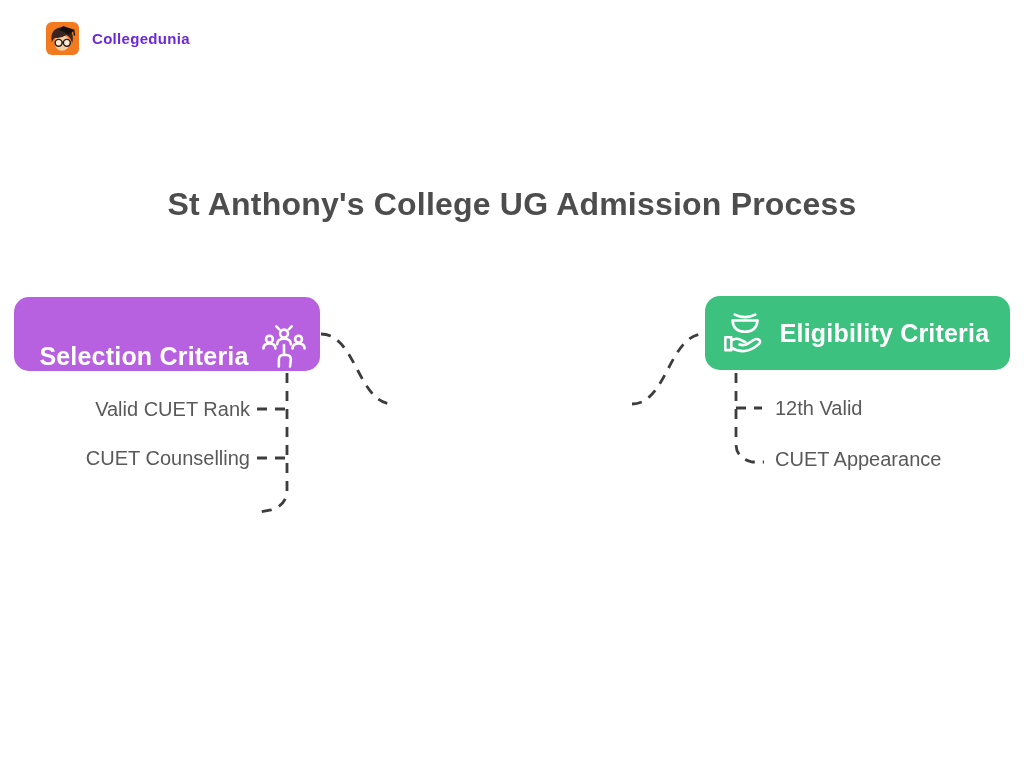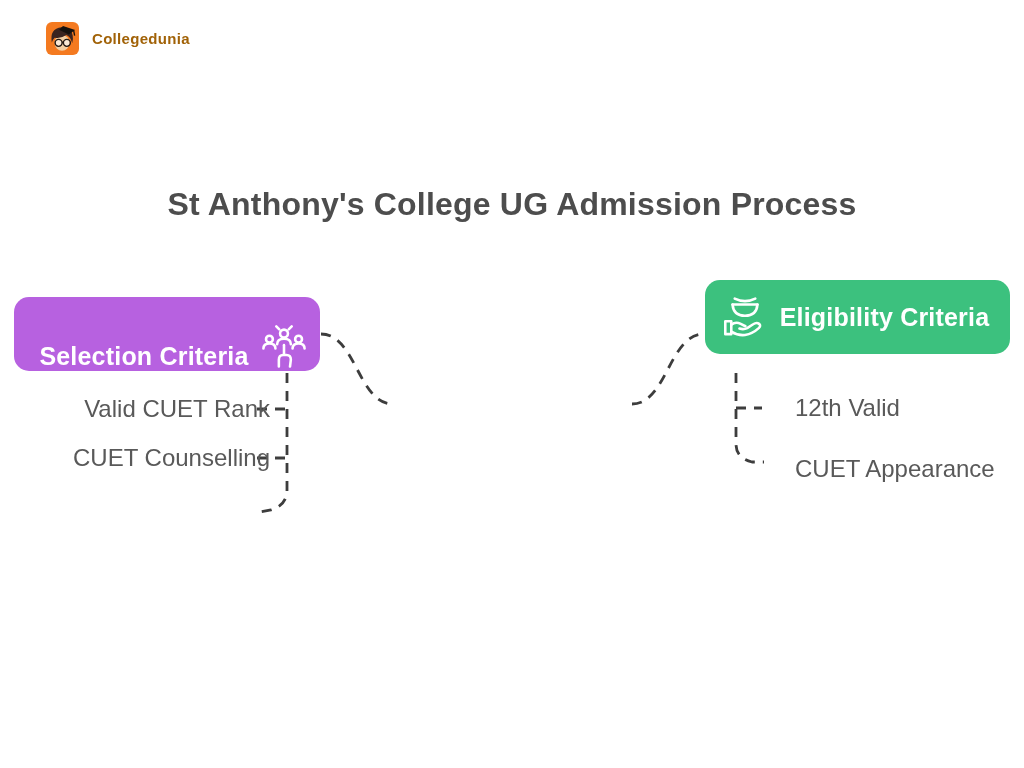--- a/index.html
+++ b/index.html
@@ -6,49 +6,49 @@
   body{
     width:1024px;height:768px;position:relative;overflow:hidden;
     background:#ffffff;
     font-family:"Liberation Sans","DejaVu Sans",sans-serif;
   }
   .canvas{position:absolute;inset:0;width:1024px;height:768px;}
 
   
   .brand{position:absolute;left:46px;top:22px;display:flex;align-items:center;gap:13px;cursor:pointer;}
   .brand-logo{width:33px;height:33px;border-radius:6px;background:#f47a20;display:flex;align-items:center;justify-content:center;overflow:hidden;}
-  .brand-name{font-size:15px;font-weight:bold;color:#a16207;letter-spacing:.3px;}
+  .brand-name{font-size:15px;font-weight:bold;color:#6d28d9;letter-spacing:.3px;}
 
   
   .main-title{position:absolute;left:0;top:186px;width:1024px;text-align:center;
     font-size:32px;font-weight:bold;color:#4d4d4d;letter-spacing:.2px;}
 
   
   .connectors{position:absolute;left:0;top:0;pointer-events:none;}
 
   
   .pill{position:absolute;height:74px;border-radius:15px;display:flex;align-items:center;box-sizing:border-box;}
   .pill-purple{left:14px;top:297px;width:306px;background:#b761e0;padding:0 12px 0 14px;align-items:flex-end;}
-  .pill-green{left:705px;top:280px;width:305px;background:#3cc17e;padding:0 10px 0 16px;}
+  .pill-green{left:705px;top:296px;width:305px;background:#3cc17e;padding:0 10px 0 16px;}
   .pill-label{flex:1;text-align:center;color:#ffffff;font-size:25px;font-weight:bold;letter-spacing:.2px;}
   .pill-icon{width:48px;height:50px;flex:0 0 auto;display:flex;align-items:center;justify-content:center;}
 
   
   .center-node{position:absolute;left:393px;top:313px;width:239px;height:283px;border-radius:36px;
     background:#494949;display:flex;flex-direction:column;align-items:center;box-sizing:border-box;}
   .center-icon{margin-top:30px;width:68px;height:76px;}
   .center-label{margin-top:4px;color:#ffffff;font-size:25px;line-height:34.5px;font-weight:bold;
     text-align:center;white-space:pre-line;letter-spacing:.2px;}
 
   
-  .leaf{position:absolute;font-size:24px;color:#595959;line-height:30px;white-space:nowrap;margin-left:20px;}
+  .leaf{position:absolute;font-size:20px;color:#595959;line-height:30px;white-space:nowrap;}
   .leaf-left{left:0;width:250px;text-align:right;}
   .leaf-right{left:775px;text-align:left;}
   .l1{top:394px;} .l2{top:443px;text-align:right;} .l3{top:493px;}
-  .r1{top:393px;} .r2{top:454px;}
+  .r1{top:393px;} .r2{top:444px;}
 </style>
 </head>
 <body>
 
 <div class="canvas">
 
   <div class="brand">
     <div class="brand-logo">
       <svg width="33" height="33" viewBox="0 0 34 34">
         <ellipse cx="16.5" cy="21.5" rx="7.6" ry="8.2" fill="#f3cfa4"></ellipse>

